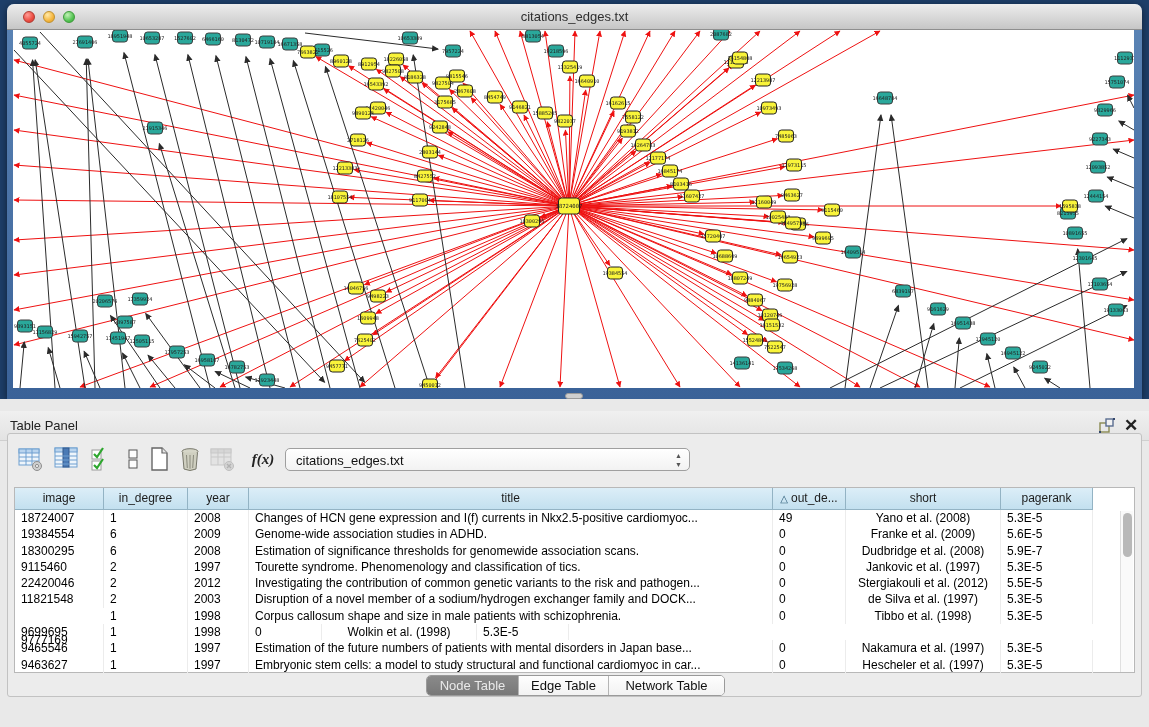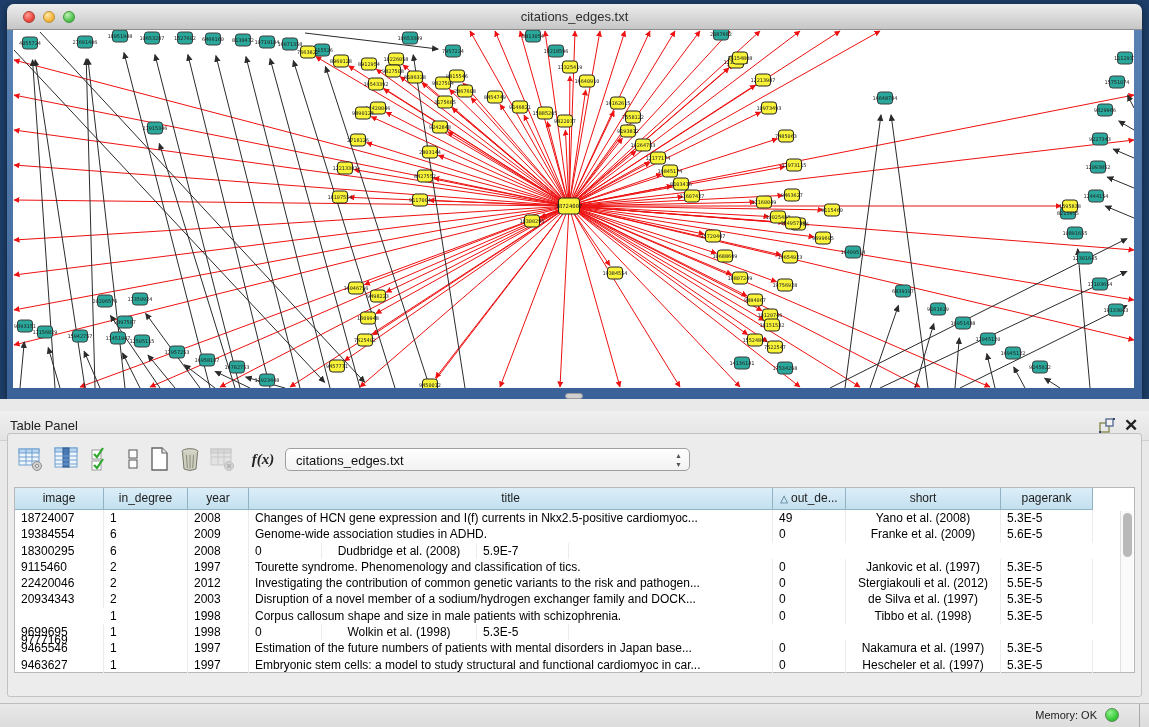--- a/index.html
+++ b/index.html
@@ -848,20 +848,21 @@
             <div class="td" style="width: 61px;">2009</div>
             <div class="td" style="width: 524px;">Genome-wide association studies in ADHD.</div>
             <div class="td" style="width: 73px;">0</div>
             <div class="td center" style="width: 155px;">Franke et al. (2009)</div>
             <div class="td" style="width: 92px;">5.6E-5</div>
           </div>
           <div class="tr">
             <div class="td" style="width: 89px;">18300295</div>
             <div class="td" style="width: 84px;">6</div>
             <div class="td" style="width: 61px;">2008</div>
+            <div class="td" style="width: 524px;">Estimation of significance thresholds for genomewide association scans.</div>
             <div class="td" style="width: 73px;">0</div>
             <div class="td center" style="width: 155px;">Dudbridge et al. (2008)</div>
             <div class="td" style="width: 92px;">5.9E-7</div>
           </div>
           <div class="tr">
             <div class="td" style="width: 89px;">9115460</div>
             <div class="td" style="width: 84px;">2</div>
             <div class="td" style="width: 61px;">1997</div>
             <div class="td" style="width: 524px;">Tourette syndrome. Phenomenology and classification of tics.</div>
             <div class="td" style="width: 73px;">0</div>
@@ -871,21 +872,21 @@
           <div class="tr">
             <div class="td" style="width: 89px;">22420046</div>
             <div class="td" style="width: 84px;">2</div>
             <div class="td" style="width: 61px;">2012</div>
             <div class="td" style="width: 524px;">Investigating the contribution of common genetic variants to the risk and pathogen...</div>
             <div class="td" style="width: 73px;">0</div>
             <div class="td center" style="width: 155px;">Stergiakouli et al. (2012)</div>
             <div class="td" style="width: 92px;">5.5E-5</div>
           </div>
           <div class="tr">
-            <div class="td" style="width: 89px;">20934343</div>
+            <div class="td" style="width: 89px;">11821548</div>
             <div class="td" style="width: 84px;">2</div>
             <div class="td" style="width: 61px;">2003</div>
             <div class="td" style="width: 524px;">Disruption of a novel member of a sodium/hydrogen exchanger family and DOCK...</div>
             <div class="td" style="width: 73px;">0</div>
             <div class="td center" style="width: 155px;">de Silva et al. (1997)</div>
             <div class="td" style="width: 92px;">5.3E-5</div>
           </div>
           <div class="tr">
             <div class="td" style="width: 89px; margin-top: 24px;">9777169</div>
             <div class="td" style="width: 84px;">1</div>
@@ -920,20 +921,22 @@
             <div class="td" style="width: 73px;">0</div>
             <div class="td center" style="width: 155px;">Hescheler et al. (1997)</div>
             <div class="td" style="width: 92px;">5.3E-5</div>
           </div>
         </div>
       <div class="vscroll">
         <div class="vthumb"></div>
       </div>
     </div>
 
-
-    <div class="statusbar">
-      <span class="mem-label">Memory: OK</span>
-      <span class="mem-dot"></span>
-      <div class="status-div"></div>
+    <div class="tabbar">
+      <div class="seggroup">
+          <div class="seg sel" style="width: 92px;">Node Table</div>
+          <div class="seg" style="width: 90px;">Edge Table</div>
+          <div class="seg" style="width: 115px;">Network Table</div>
+        </div>
     </div>
+
   </div>
 </div>
 
 </body></html>

